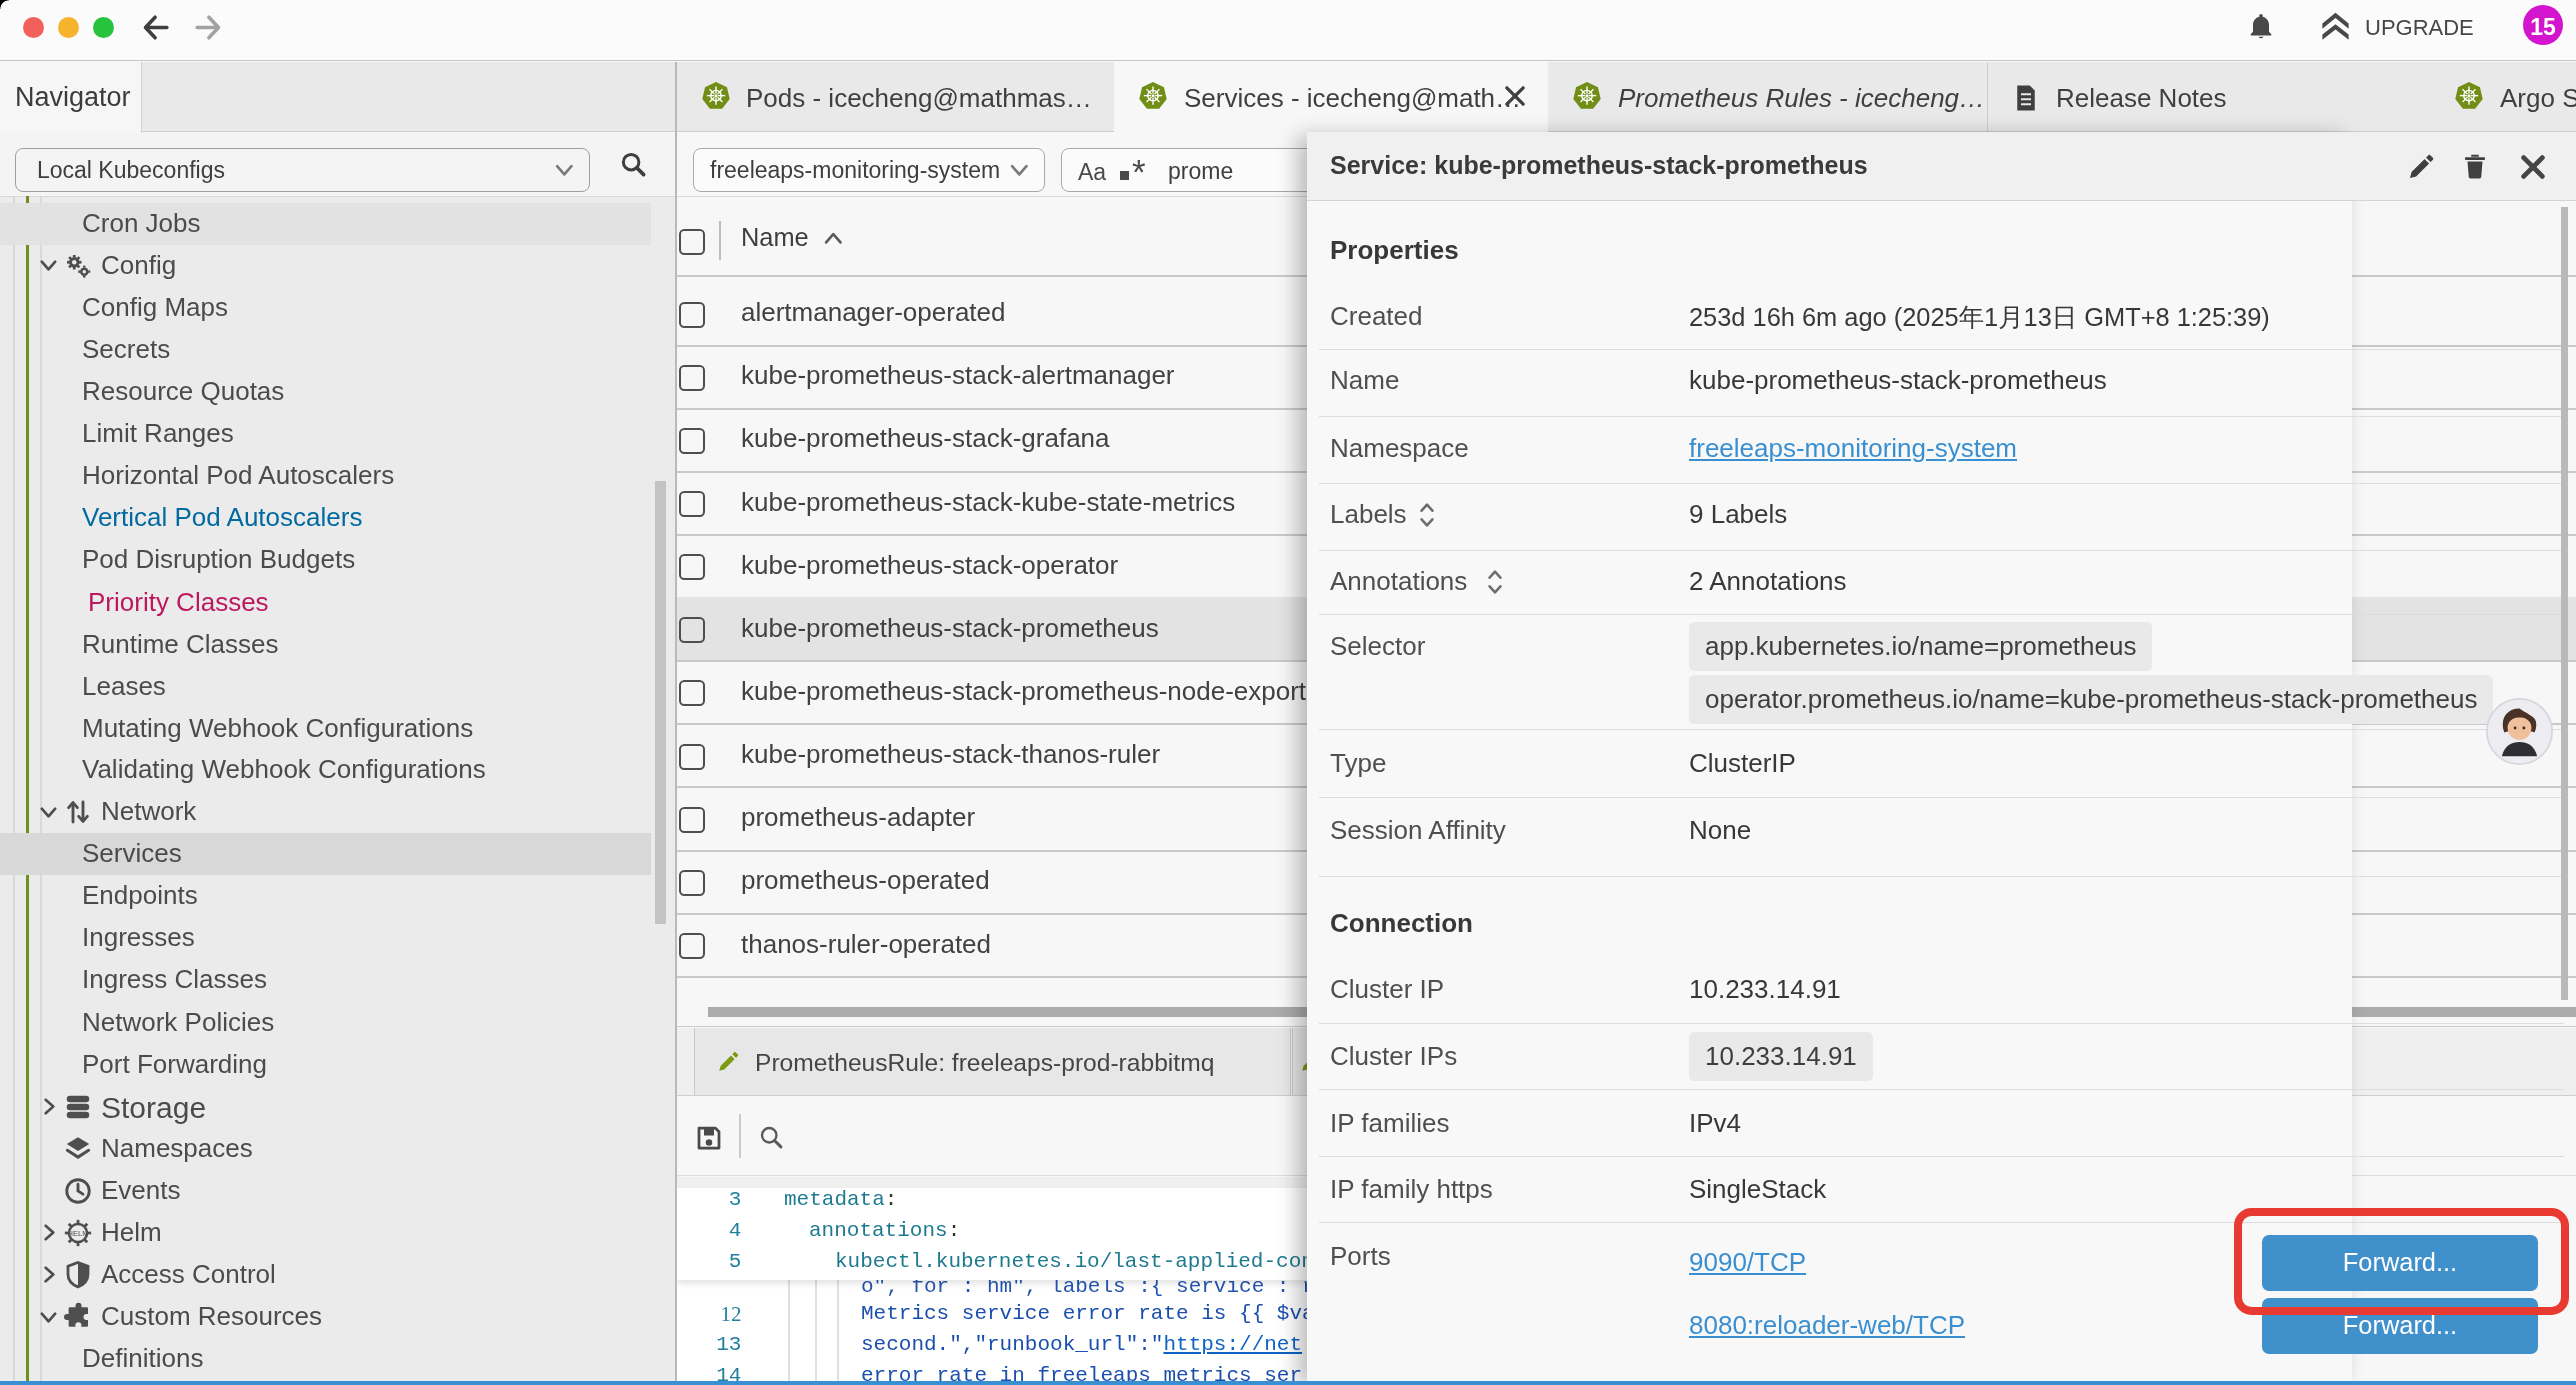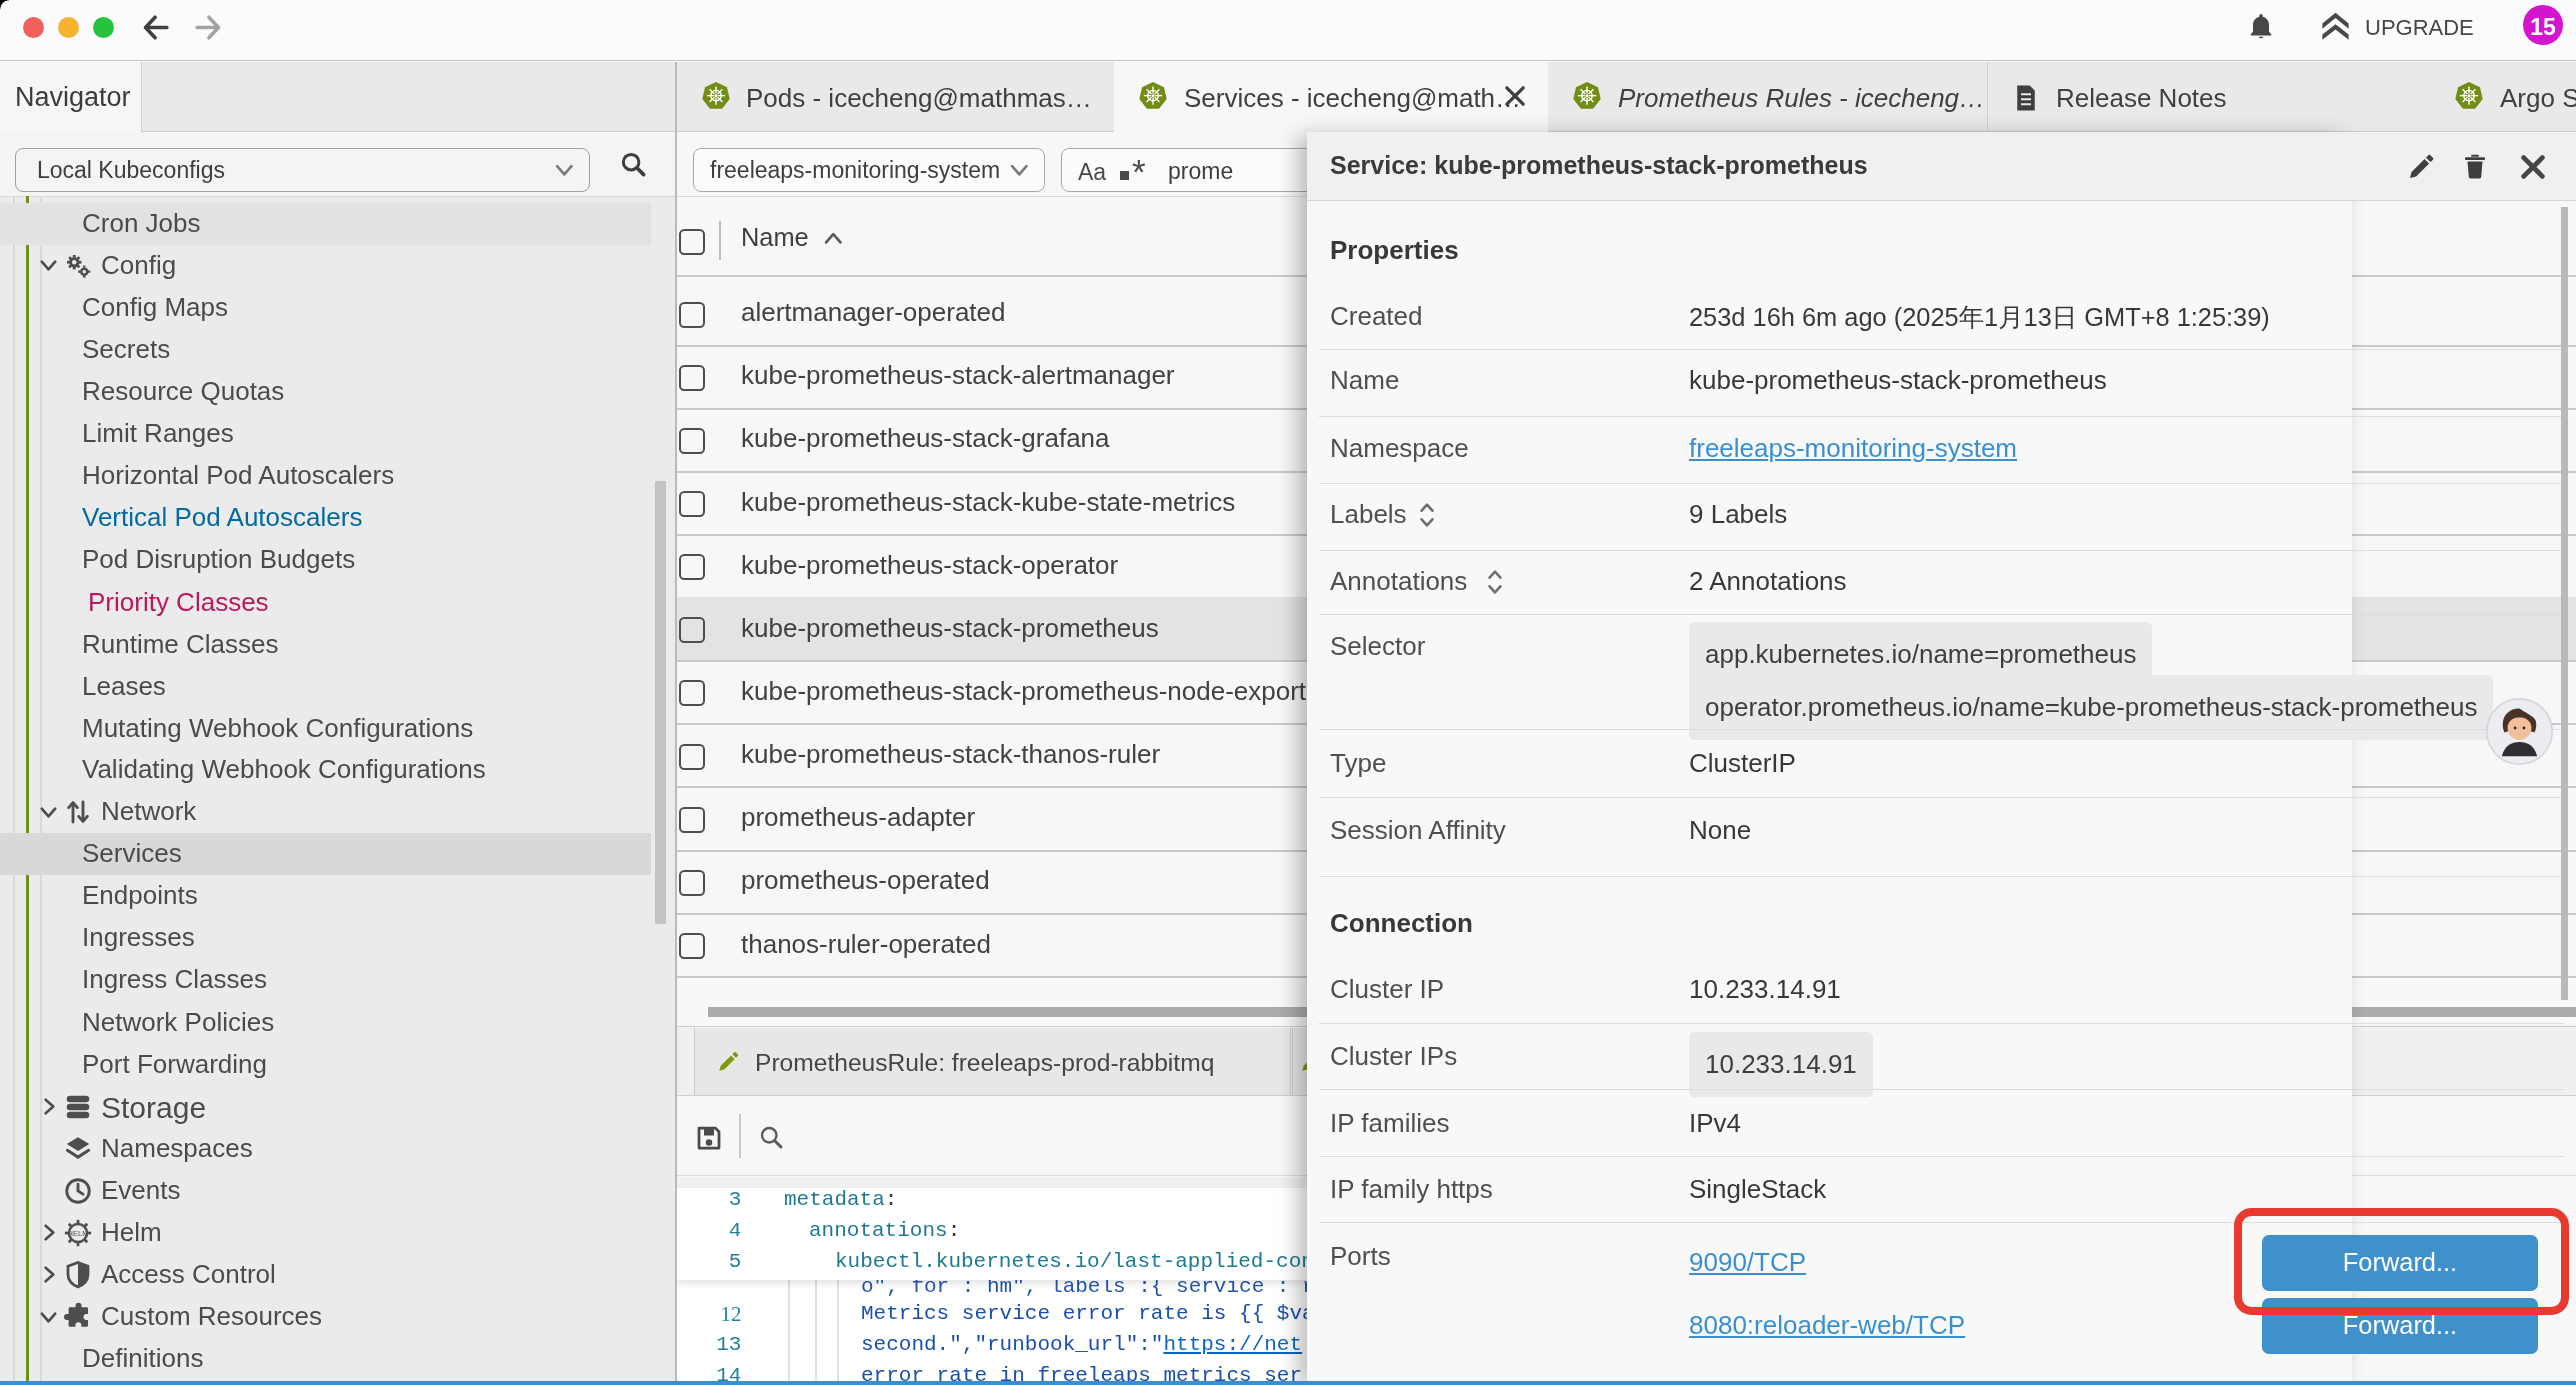--- a/index.html
+++ b/index.html
@@ -1,20 +1,20 @@
 <!DOCTYPE html>
 <html style="font-size:14px"><head><meta charset="utf-8"><style>
 html,body{margin:0;padding:0;background:#000;}
 #app{position:relative;width:2576px;height:1385px;background:#f7f7f7;overflow:hidden;
  font-family:"Liberation Sans",sans-serif;color:#414141;}
 .abs{position:absolute;}
 .txt{position:absolute;white-space:nowrap;}
 .cb{position:absolute;width:22px;height:22px;border:2.3px solid #4e4e4e;border-radius:5.3px;background:transparent;}
 .chip{position:absolute;background:#e9e9e9;border-radius:5.3px;font-size:26px;color:#3e3e3e;
- padding:8px 16px;height:49px;line-height:49px;white-space:nowrap;text-align:center;}
+ padding:0 16px;height:49px;line-height:49px;white-space:nowrap;text-align:center;}
 .rowline{position:absolute;height:1.8px;background:#c9c9c9;}
 .dline{position:absolute;height:1.4px;background:#dcdcdc;}
 </style></head><body>
 <div id="app">
 
 <div class="abs" style="left:0;top:0;width:2576px;height:60px;background:#fbfbfb;border-bottom:1.8px solid #c6c6c6"></div>
 <div class="abs" style="left:0;top:0;width:8.8px;height:8.8px;background:radial-gradient(circle at 8.8px 8.8px, transparent 8px, #000 8.8px)"></div>
 <div class="abs" style="left:23px;top:16.7px;width:21px;height:21px;border-radius:50%;background:#f2605c"></div>
 <div class="abs" style="left:58px;top:16.7px;width:21px;height:21px;border-radius:50%;background:#f6b32e"></div>
 <div class="abs" style="left:93px;top:16.7px;width:21px;height:21px;border-radius:50%;background:#28c33d"></div>

